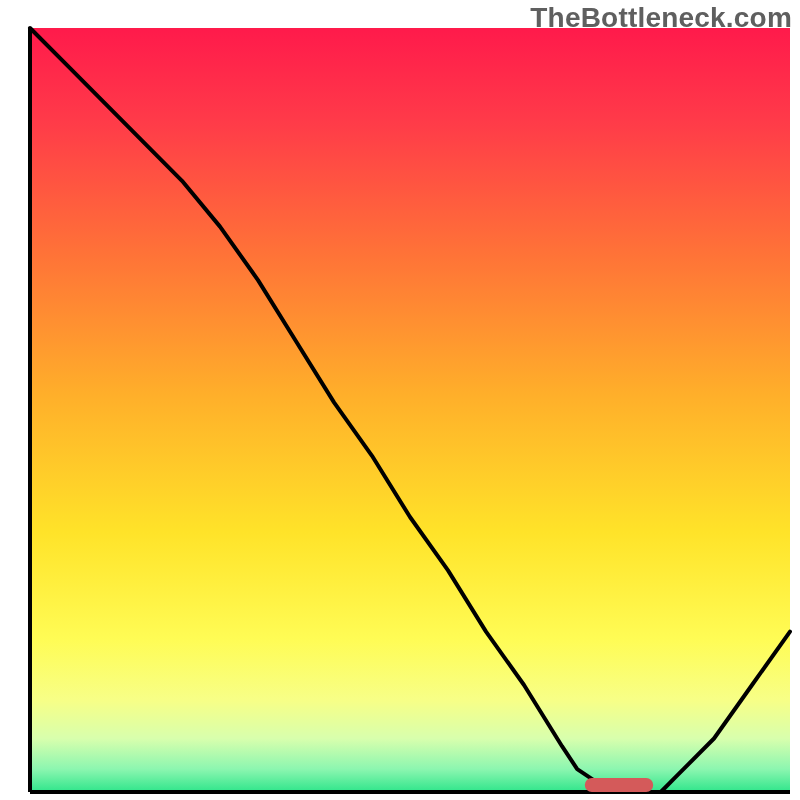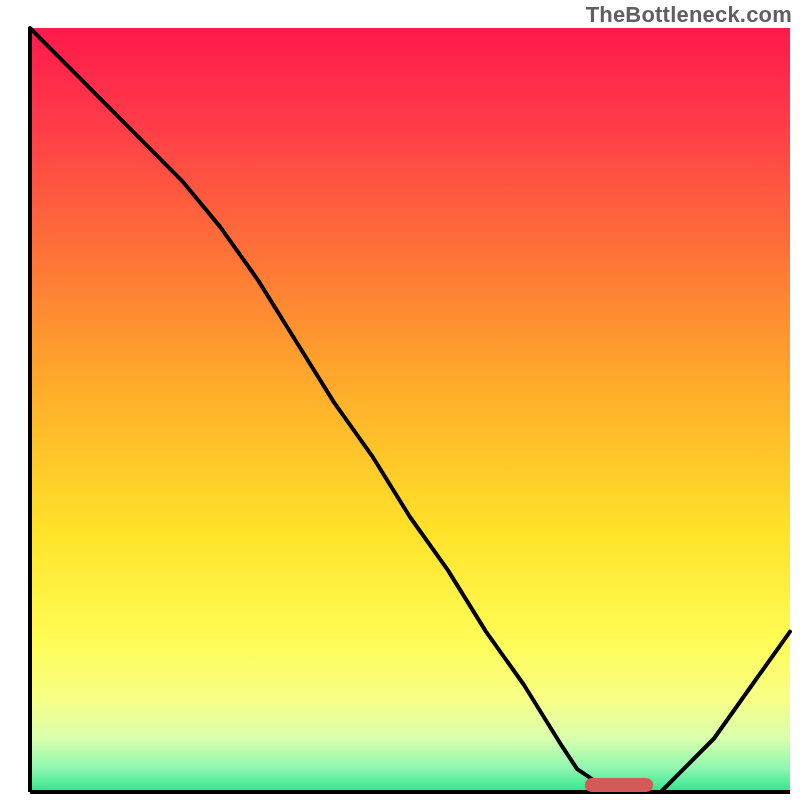--- a/index.html
+++ b/index.html
@@ -12,21 +12,21 @@
   }
   .container {
     position: relative;
     width: 800px;
     height: 800px;
   }
   .watermark {
     position: absolute;
     top: 2px;
     right: 8px;
-    font-size: 22px;
+    font-size: 28px;
     font-weight: 600;
     color: #5f5f5f;
     letter-spacing: 0.2px;
   }
   svg {
     display: block;
   }
 </style>
 </head>
 <body>

